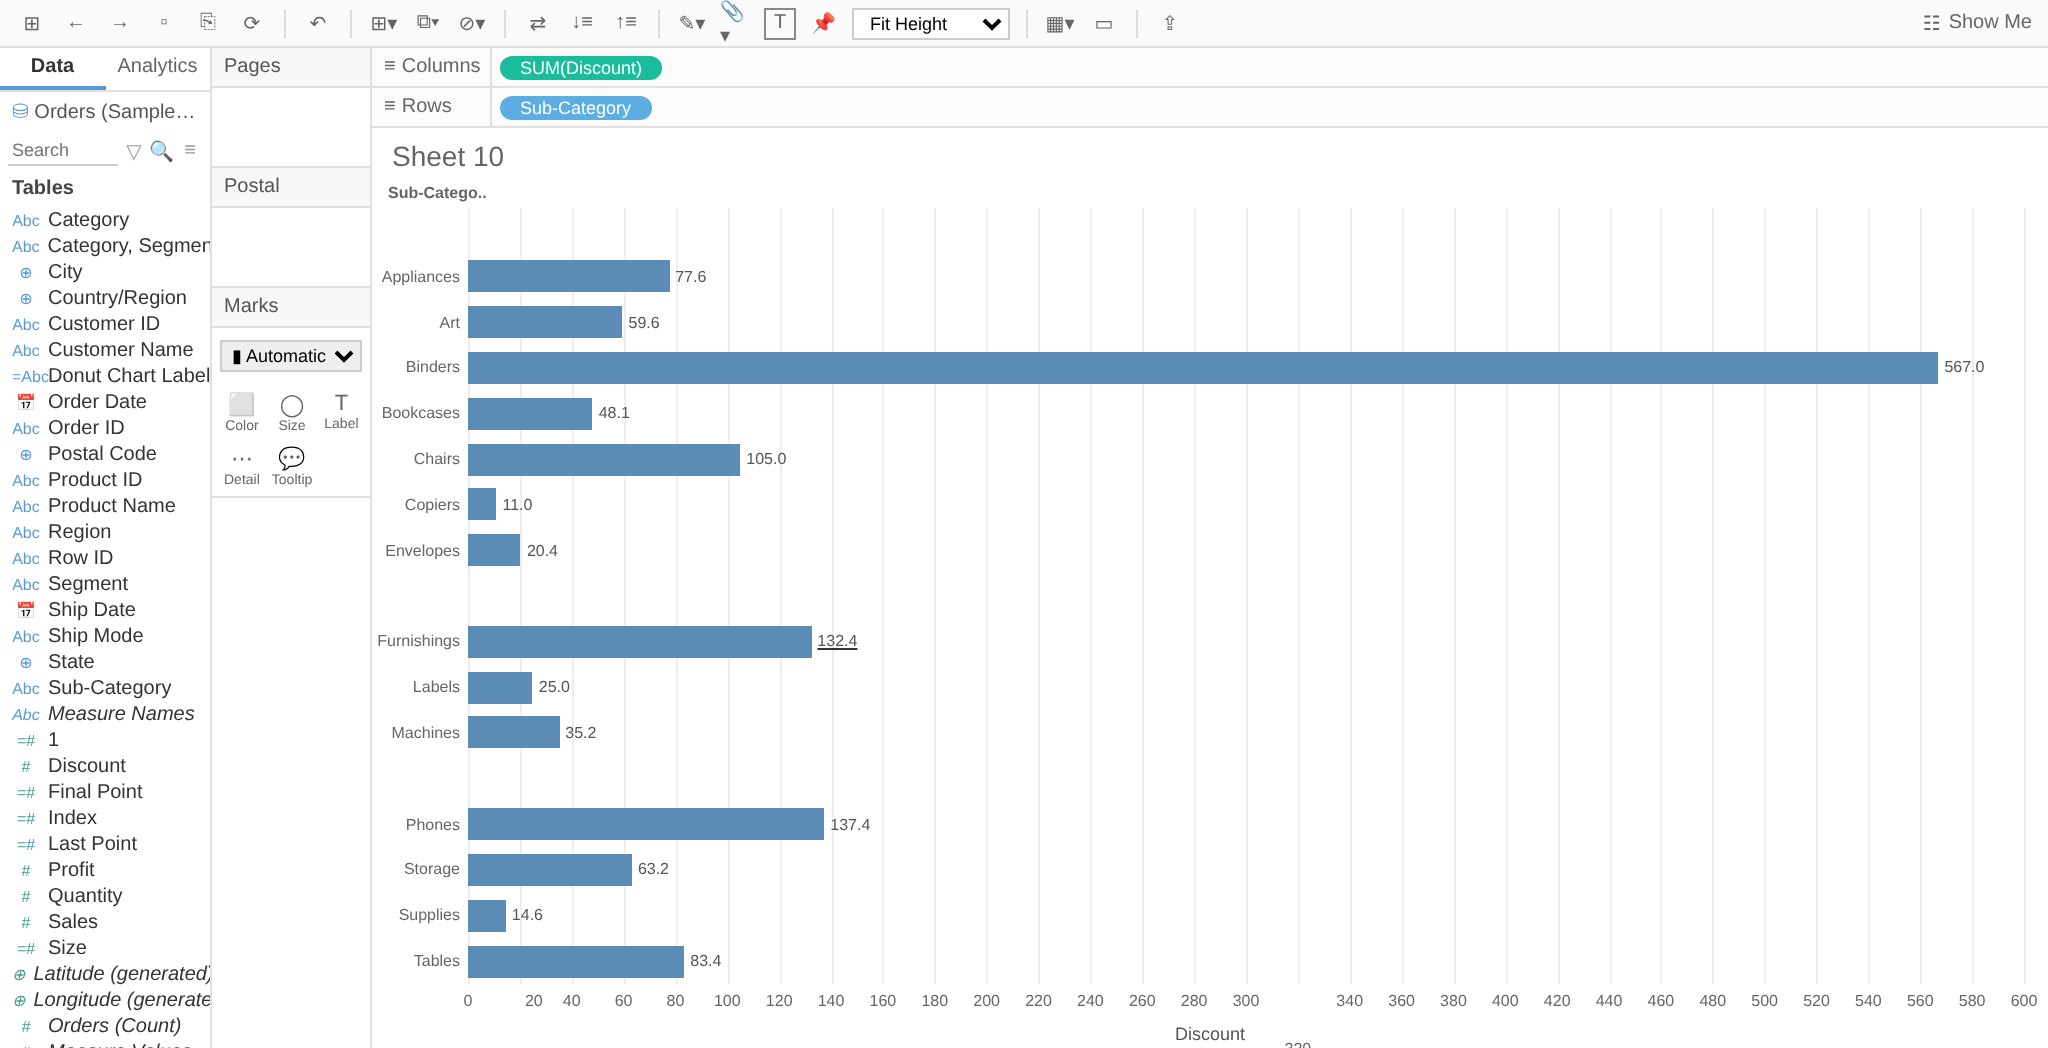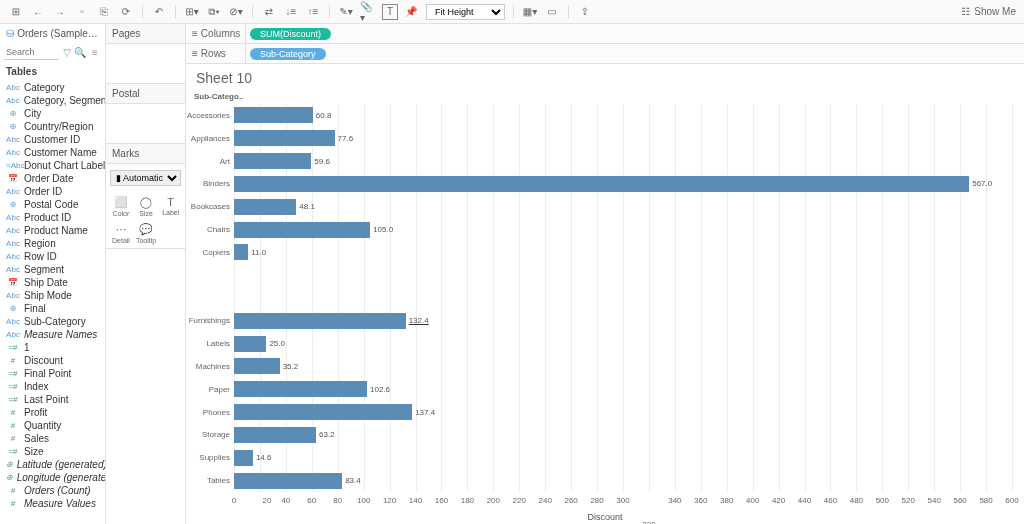--- a/index.html
+++ b/index.html
@@ -83,20 +83,24 @@
   <span class="tb-sep"></span>
   <span class="tb-btn">⇪</span>
   <span class="showme">
     <span>☷</span>
     <span>Show Me</span>
   </span>
 </div>
 
 <div class="main">
   <div class="leftcol">
+    <div class="tabs">
+      <div class="tab active">Data</div>
+      <div class="tab">Analytics</div>
+    </div>
     <div class="ds">
       <span style="color:#5b9bd5">⛁</span>
       <span>Orders (Sample - Supe...</span>
     </div>
     <div class="searchrow">
       <input placeholder="Search" style="">
       <span class="mini-icon">▽</span>
       <span class="mini-icon">🔍</span>
       <span class="mini-icon">≡</span>
     </div>
@@ -165,21 +169,21 @@
         <div class="fld">
           <span class="t">📅</span>
           <span>Ship Date</span>
         </div>
         <div class="fld">
           <span class="t">Abc</span>
           <span>Ship Mode</span>
         </div>
         <div class="fld">
           <span class="t">⊕</span>
-          <span>Final</span>
+          <span>State</span>
         </div>
         <div class="fld">
           <span class="t">Abc</span>
           <span>Sub-Category</span>
         </div>
         <div class="fld ital">
           <span class="t">Abc</span>
           <span>Measure Names</span>
         </div>
         <div class="fld meas">
@@ -313,25 +317,20 @@
           <div class="gridline" style="left: 70%;"></div>
           <div class="gridline" style="left: 73.3333%;"></div>
           <div class="gridline" style="left: 76.6667%;"></div>
           <div class="gridline" style="left: 80%;"></div>
           <div class="gridline" style="left: 83.3333%;"></div>
           <div class="gridline" style="left: 86.6667%;"></div>
           <div class="gridline" style="left: 90%;"></div>
           <div class="gridline" style="left: 93.3333%;"></div>
           <div class="gridline" style="left: 96.6667%;"></div>
           <div class="gridline" style="left: 100%;"></div>
-          <div class="barrow" style="top: 0%; height: 5.88235%;">
-            <span class="barlbl">Accessories</span>
-            <div class="bar" style="width:10.133333333333333%"></div>
-            <span class="barval">60.8</span>
-          </div>
           <div class="barrow" style="top: 5.88235%; height: 5.88235%;">
             <span class="barlbl">Appliances</span>
             <div class="bar" style="width:12.933333333333334%"></div>
             <span class="barval">77.6</span>
           </div>
           <div class="barrow" style="top: 11.7647%; height: 5.88235%;">
             <span class="barlbl">Art</span>
             <div class="bar" style="width:9.933333333333334%"></div>
             <span class="barval">59.6</span>
           </div>
@@ -348,39 +347,39 @@
           <div class="barrow" style="top: 29.4118%; height: 5.88235%;">
             <span class="barlbl">Chairs</span>
             <div class="bar" style="width:17.5%"></div>
             <span class="barval">105.0</span>
           </div>
           <div class="barrow" style="top: 35.2941%; height: 5.88235%;">
             <span class="barlbl">Copiers</span>
             <div class="bar" style="width:1.8333333333333333%"></div>
             <span class="barval">11.0</span>
           </div>
+          <div class="barrow" style="top: 41.1765%; height: 5.88235%;">
+            <span class="barlbl">Envelopes</span>
+            <div class="bar" style="width:3.3999999999999995%"></div>
+            <span class="barval">20.4</span>
+          </div>
           <div class="barrow" style="top: 52.9412%; height: 5.88235%; text-decoration: underline;">
             <span class="barlbl">Furnishings</span>
             <div class="bar" style="width:22.066666666666666%"></div>
             <span class="barval">132.4</span>
           </div>
           <div class="barrow" style="top: 58.8235%; height: 5.88235%;">
             <span class="barlbl">Labels</span>
             <div class="bar" style="width:4.166666666666666%"></div>
             <span class="barval">25.0</span>
           </div>
           <div class="barrow" style="top: 64.7059%; height: 5.88235%;">
             <span class="barlbl">Machines</span>
             <div class="bar" style="width:5.866666666666667%"></div>
             <span class="barval">35.2</span>
-          </div>
-          <div class="barrow" style="top: 70.5882%; height: 5.88235%;">
-            <span class="barlbl">Paper</span>
-            <div class="bar" style="width:17.099999999999998%"></div>
-            <span class="barval">102.6</span>
           </div>
           <div class="barrow" style="top: 76.4706%; height: 5.88235%;">
             <span class="barlbl">Phones</span>
             <div class="bar" style="width:22.900000000000002%"></div>
             <span class="barval">137.4</span>
           </div>
           <div class="barrow" style="top: 82.3529%; height: 5.88235%;">
             <span class="barlbl">Storage</span>
             <div class="bar" style="width:10.533333333333333%"></div>
             <span class="barval">63.2</span>

